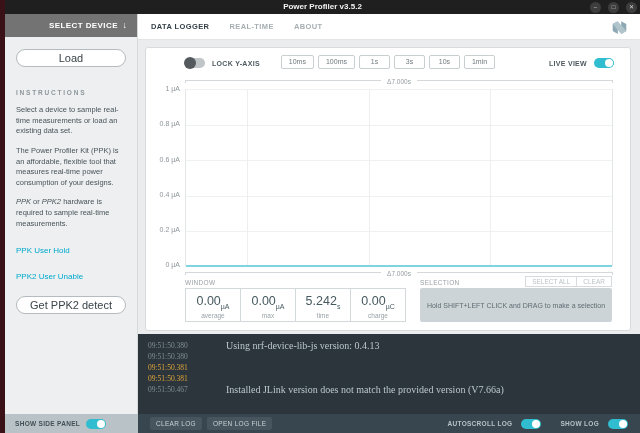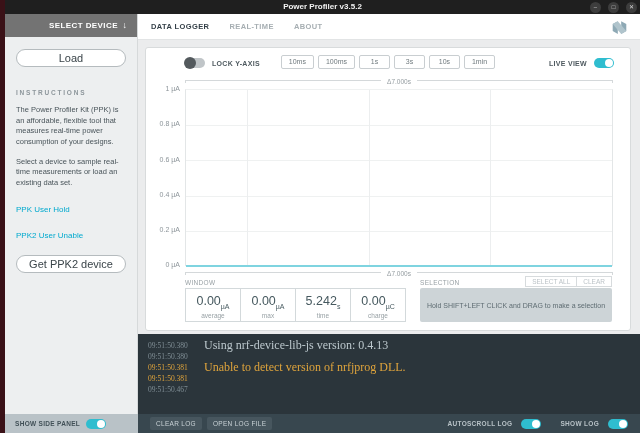--- a/index.html
+++ b/index.html
@@ -82,21 +82,21 @@
   .selact { position:absolute; right:18px; top:228px; display:flex; border:1px solid #d7dbdd; background:#fff; }
   .selact span { font-size:6.5px; color:#bcc3c7; padding:1px 6px; }
   .selact span + span { border-left:1px solid #d7dbdd; }
   .sel-hint { position:absolute; left:274px; right:18px; top:240px; height:34px; background:#cdd4d7; border-radius:2px;
               display:flex; align-items:center; justify-content:center; }
   .sel-hint span { font-size:7px; color:#5e6c72; }
   
   .log { position:absolute; left:0; right:0; top:320px; height:80px; background:#2b353b; padding-top:6px; }
   .log-row { display:flex; line-height:11px;font-family:Liberation Serif, serif; }
   .log-time { width:56px; margin-left:10px; font-size:7.5px; color:#7f8d94; flex:none; }
-  .log-msg { font-size:12px; color:#bcc8cd;text-align:right; }
+  .log-msg { margin-left:22px; font-size:10px; color:#bcc8cd;text-align:right; }
   .log-row.warn .log-time, .log-row.warn .log-msg { color:#dfa43c; }
   .log-bottombar { position:absolute; left:0; right:0; top:400px; height:19px; background:#38474f;
                    display:flex; align-items:center; padding:0 12px; gap:5px; }
   .dark-btn { height:13px; padding:0 6px; background:#47565e; border:none; border-radius:2px;
               font-size:6.5px; color:#c9d2d6; line-height:13px; letter-spacing:.3px; }
   .log-bottombar .spacer { flex:1; }
   .dark-label { font-size:6.5px; font-weight:bold; color:#b7c1c6; letter-spacing:.3px; margin-right:4px; }
   .gap-right { margin-right:14px; }
 </style>
 </head>
@@ -112,25 +112,26 @@
 </div>
 
 <div class="sidebar">
   <div class="sd-header">
     <span class="sd-title">SELECT DEVICE</span>
     <span class="sd-arrow">↓</span>
   </div>
   <div class="sd-body">
     <button class="btn-outline">Load</button>
     <div class="sd-instructions">INSTRUCTIONS</div>
+    <p class="sd-p">Select a device to sample real-time measurements or load an existing data set.</p>
     <p class="sd-p">The Power Profiler Kit (PPK) is an affordable, flexible tool that measures real-time power consumption of your designs.</p>
-    <p class="sd-p">Select a device to sample real-time measurements or load an existing data set.</p>
+    <p class="sd-p"><span class="it">PPK</span><span> or </span><span class="it">PPK2</span><span> hardware is required to sample real-time measurements.</span></p>
     <a class="sd-link" href="#">PPK User Hold</a>
     <a class="sd-link" href="#">PPK2 User Unable</a>
-    <button class="btn-outline sd-getbtn">Get PPK2 device</button>
+    <button class="btn-outline sd-getbtn">Get PPK2 detect</button>
   </div>
 </div>
 <div class="sd-bottombar">
   <span class="bar-label">SHOW SIDE PANEL</span>
   <div class="toggle on">
       <div class="knob"></div>
     </div>
 </div>
 
 <div class="main">
@@ -234,27 +235,27 @@
   <div class="log">
     <div class="log-row">
       <span class="log-time">09:51:50.380</span>
       <span class="log-msg">Using nrf-device-lib-js version: 0.4.13</span>
     </div>
     <div class="log-row">
       <span class="log-time">09:51:50.380</span>
     </div>
     <div class="log-row warn">
       <span class="log-time">09:51:50.381</span>
-      <span class="log-msg">Unable to detect version of nrfjprog DLL.</span>
     </div>
     <div class="log-row warn">
       <span class="log-time">09:51:50.381</span>
     </div>
     <div class="log-row">
       <span class="log-time">09:51:50.467</span>
+      <span class="log-msg">Installed JLink version does not match the provided version (V7.66a)</span>
     </div>
   </div>
 
   <div class="log-bottombar">
     <button class="dark-btn">CLEAR LOG</button>
     <button class="dark-btn">OPEN LOG FILE</button>
     <div class="spacer"></div>
     <span class="dark-label">AUTOSCROLL LOG</span>
     <div class="toggle on gap-right">
         <div class="knob"></div>

